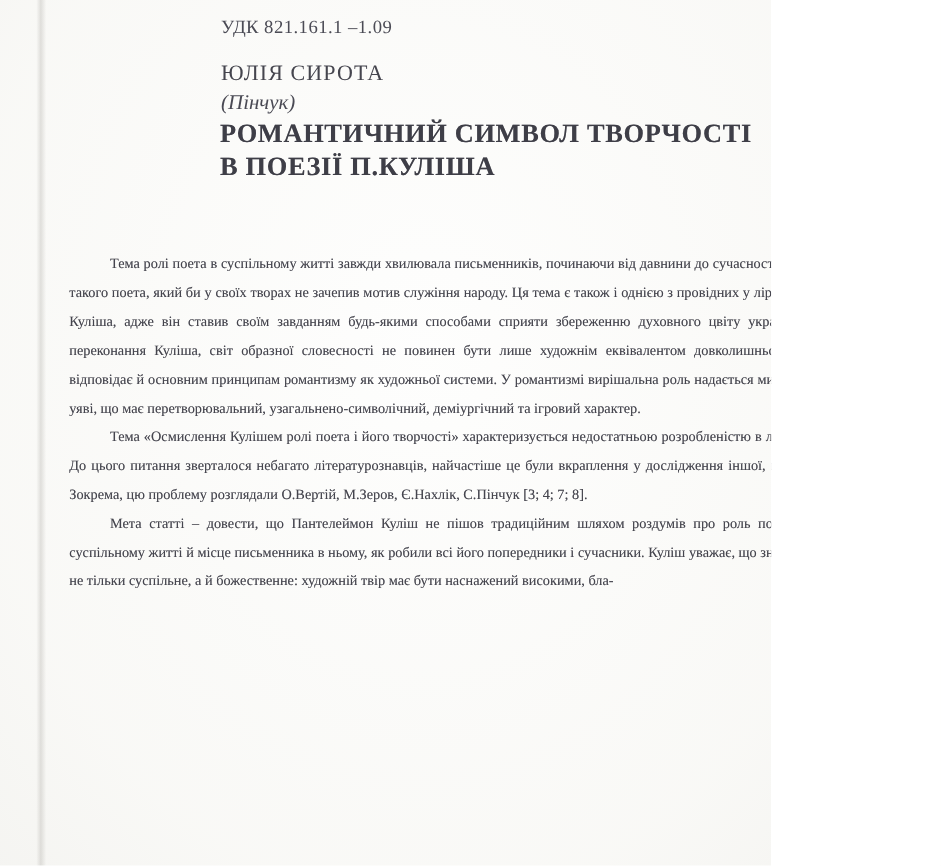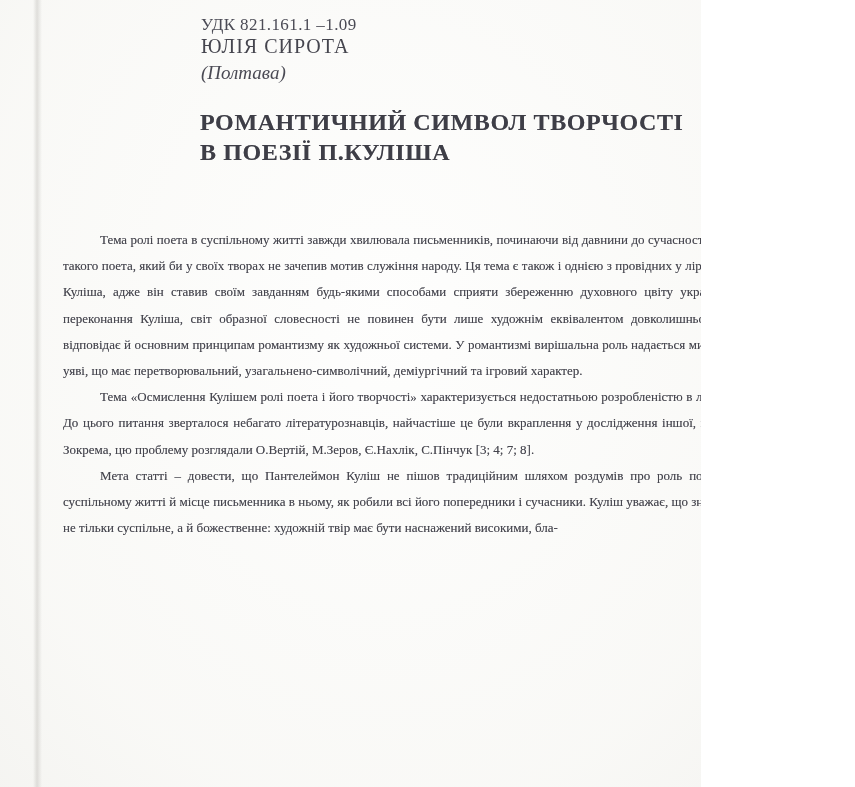--- a/index.html
+++ b/index.html
@@ -32,21 +32,21 @@
   .header-block {
     position: absolute;
     left: 201px; top: 15px;
   }
   .udc {
     font-size: 17px;
     letter-spacing: 0.4px;
     color: #4b4b55;
   }
   .author {
-    margin-top: 0;
+    margin-top: 21px;
     font-size: 20px;
     letter-spacing: 1px;
     color: #45454e;
   }
   .location {
     margin-top: 4px;
     font-size: 19px;
     font-style: italic;
     color: #4a4a54;
   }
@@ -91,21 +91,21 @@
 </head>
 <body>
 
 <div class="page" style="--paper: #fcfcfa; --ink: #46464f;">
   <div class="scan-tone"></div>
   <div class="scan-edge"></div>
 
   <div class="header-block">
     <div class="udc">УДК 821.161.1 –1.09</div>
     <div class="author">ЮЛІЯ СИРОТА</div>
-    <div class="location">(Полтава)</div>
+    <div class="location">(Пінчук)</div>
   </div>
 
   <h1 class="title"><span>РОМАНТИЧНИЙ СИМВОЛ ТВОРЧОСТІ</span><br><span>В ПОЕЗІЇ П.КУЛІША</span></h1>
 
 
   <div class="body-text">
     <p>Тема ролі поета в суспільному житті завжди хвилювала письменників, починаючи від давнини до сучасності. Мабуть, не було такого поета, який би у своїх творах не зачепив мотив служіння народу. Ця тема є також і однією з провідних у ліриці Пантелеймона Куліша, адже він ставив своїм завданням будь-якими способами сприяти збереженню духовного цвіту української нації. На переконання Куліша, світ образної словесності не повинен бути лише художнім еквівалентом довколишньої реальності, що відповідає й основним принципам романтизму як художньої системи. У романтизмі вирішальна роль надається митцю, його творчій уяві, що має перетворювальний, узагальнено-символічний, деміургічний та ігровий характер.</p>
     <p>Тема «Осмислення Кулішем ролі поета і його творчості» характеризується недостатньою розробленістю в літературознавстві. До цього питання зверталося небагато літературознавців, найчастіше це були вкраплення у дослідження іншої, ширшої тематики. Зокрема, цю проблему розглядали О.Вертій, М.Зеров, Є.Нахлік, С.Пінчук [3; 4; 7; 8].</p>
     <p>Мета статті – довести, що Пантелеймон Куліш не пішов традиційним шляхом роздумів про роль поетичного слова в суспільному житті й місце письменника в ньому, як робили всі його попередники і сучасники. Куліш уважає, що значення літератури не тільки суспільне, а й божественне: художній твір має бути наснажений високими, бла-</p>
   </div>

